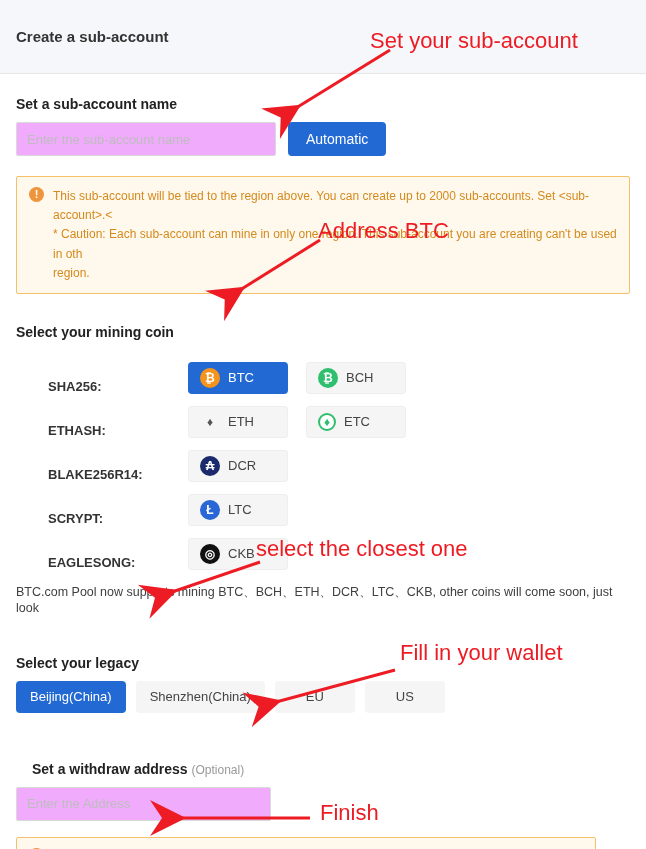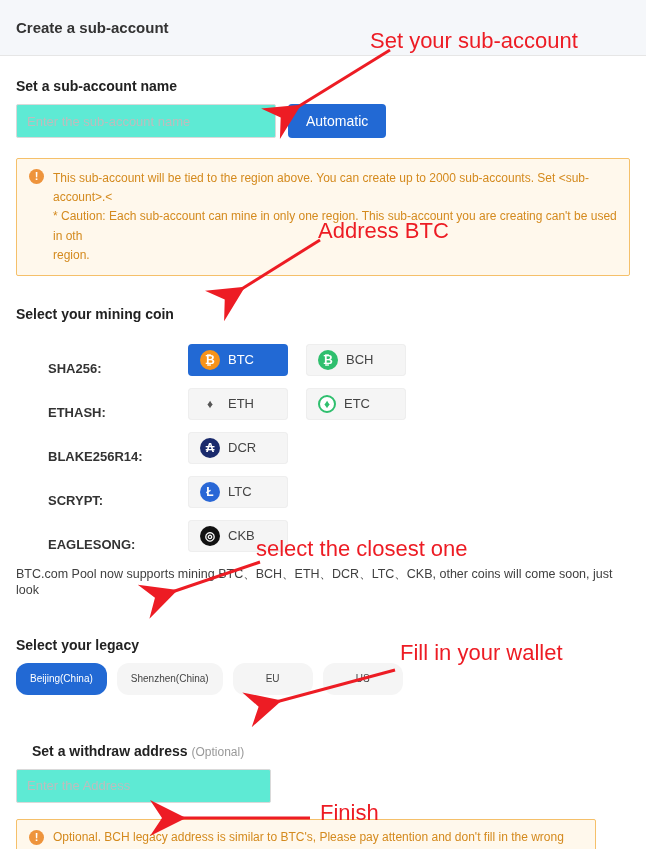--- a/index.html
+++ b/index.html
@@ -8,21 +8,21 @@
     background: #fff;
     width: 646px;
     height: 849px;
     overflow: hidden;
     position: relative;
     color: #333;
   }
   .header-bar {
     background: #f5f7fa;
     border-bottom: 1px solid #e6e6e6;
-    padding: 19px 16px;
+    padding: 28px 16px;
     font-size: 15px;
     font-weight: 600;
     color: #333;
   }
   .body-inner { padding: 0 16px; }
   .section-title {
     font-size: 14px;
     font-weight: 600;
     color: #222;
     margin: 22px 0 10px 0;
@@ -33,21 +33,21 @@
     font-size: 12px;
   }
   .row-subacct { display: flex; gap: 12px; align-items: center; }
   input[type=text] {
     height: 34px;
     border: 1px solid #d9d9d9;
     border-radius: 2px;
     padding: 0 10px;
     font-size: 13px;
     color: #555;
-    background: #5eead4;
+    background: #f0abfc;
   }
   input::placeholder { color: #bdbdbd; }
   .sub-input { width: 260px; }
   .addr-input { width: 255px; }
   .btn {
     display: inline-flex;
     align-items: center;
     justify-content: center;
     height: 34px;
     padding: 0 18px;
@@ -121,22 +121,22 @@
     color: #404040;
     margin-top: 14px;
   }
   .region-row { display: flex; gap: 10px; flex-wrap: wrap; margin-top: 4px;}
   .region-pill {
     display: inline-flex;
     align-items: center;
     justify-content: center;
     height: 32px;
     padding: 0 14px;
-    border-radius: 12px;
-    font-size: 10px;
+    border-radius: 4px;
+    font-size: 13px;
     background: #f5f5f5;
     color: #444;
     min-width: 80px;
     cursor: pointer;
   }
   .region-pill.selected { background: #2269d4; color: #fff; }
   
   .anno-layer {
     position: absolute;
     left: 0; top: 0; width: 646px; height: 849px;

